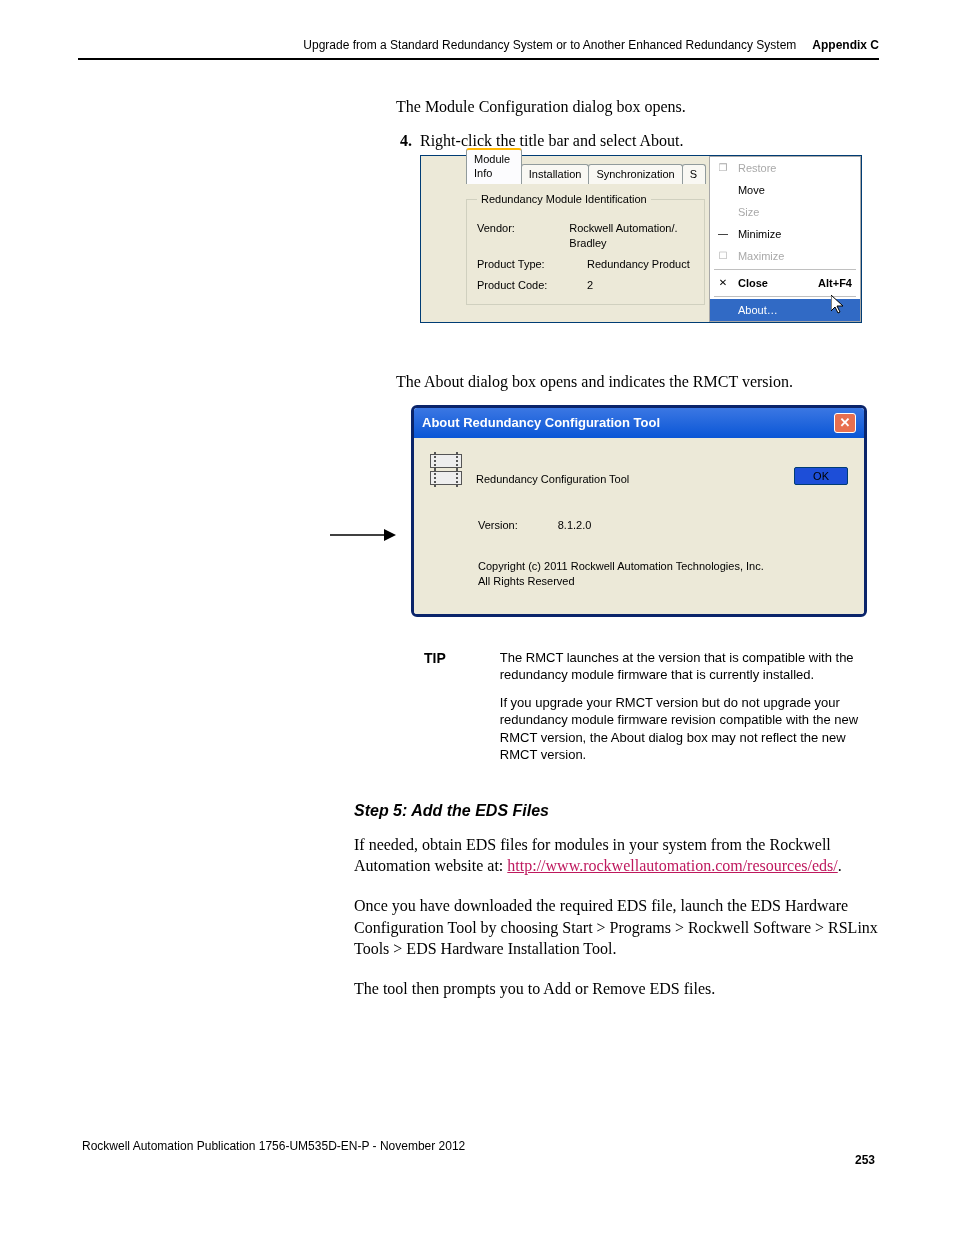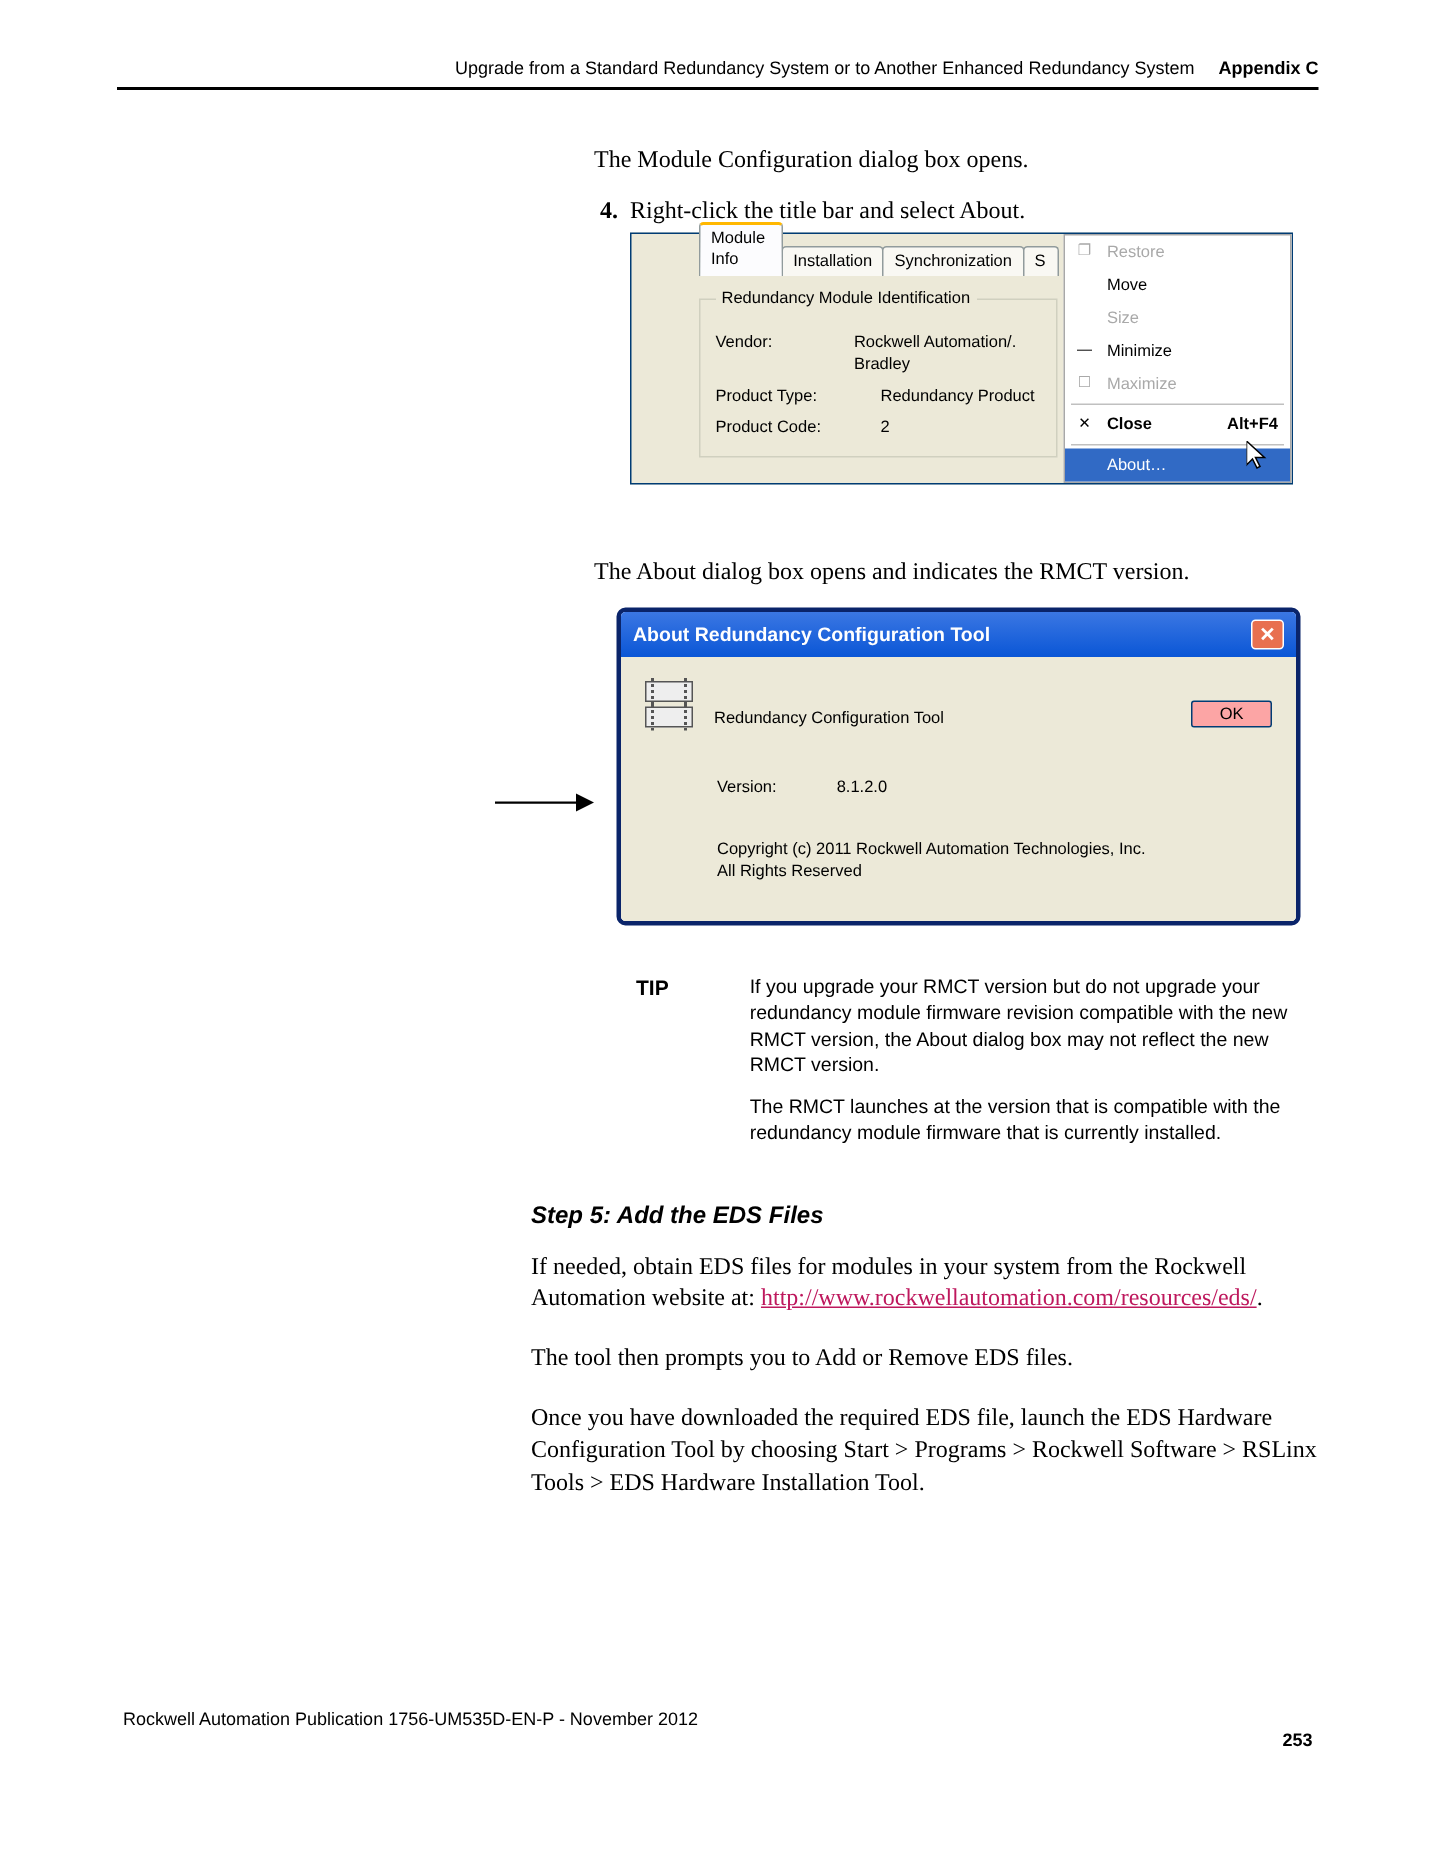--- a/index.html
+++ b/index.html
@@ -194,21 +194,21 @@
     position: absolute;
     top: -3px; bottom: -3px;
     width: 2px;
     background: repeating-linear-gradient(#555 0 2px, transparent 2px 4px);
   }
   .chip::before { left: 3px; }
   .chip::after { right: 3px; }
   .shot2-title-text { flex: 1; padding-top: 2px; }
   .ok-btn {
     border: 1px solid #003c74;
-    background: #fca5a5;
+    background: #1d4ed8;
     padding: 2px 18px;
     font-size: 11px;
     border-radius: 2px;
   }
   .shot2-ver { display: flex; gap: 40px; margin: 34px 0 0 48px; }
   .shot2-copy { margin: 28px 0 0 48px; line-height: 1.4; }
   
   .tip {
     display: flex;
     gap: 54px;
@@ -359,34 +359,34 @@
               <span>All Rights Reserved</span>
             </div>
           </div>
         </div>
       </div>
     </div>
 
     <div class="tip">
       <div class="tip-label">TIP</div>
       <div class="tip-body">
+        <p>The RMCT launches at the version that is compatible with the redundancy module firmware that is currently installed.</p>
         <p>If you upgrade your RMCT version but do not upgrade your redundancy module firmware revision compatible with the new RMCT version, the About dialog box may not reflect the new RMCT version.</p>
-        <p>The RMCT launches at the version that is compatible with the redundancy module firmware that is currently installed.</p>
       </div>
     </div>
 
     <h3 class="step-h">Step 5: Add the EDS Files</h3>
 
     <p class="body-text" style="margin-left:-42px">
       <span>If needed, obtain EDS files for modules in your system from the Rockwell Automation website at: </span><a href="#" class="link">http://www.rockwellautomation.com/resources/eds/</a><span>.</span>
     </p>
 
+    <p class="body-text" style="margin-left:-42px; margin-top:18px">Once you have downloaded the required EDS file, launch the EDS Hardware Configuration Tool by choosing Start &gt; Programs &gt; Rockwell Software &gt; RSLinx Tools &gt; EDS Hardware Installation Tool.</p>
+
     <p class="body-text" style="margin-left:-42px; margin-top:18px">The tool then prompts you to Add or Remove EDS files.</p>
-
-    <p class="body-text" style="margin-left:-42px; margin-top:18px">Once you have downloaded the required EDS file, launch the EDS Hardware Configuration Tool by choosing Start &gt; Programs &gt; Rockwell Software &gt; RSLinx Tools &gt; EDS Hardware Installation Tool.</p>
 
   </div>
 
   <div class="footer">
     <span style="flex:1"></span>
     <span>Rockwell Automation Publication 1756-UM535D-EN-P - November 2012</span>
     <span style="flex:1; text-align:right">
       <span class="pn">253</span>
     </span>
   </div>

